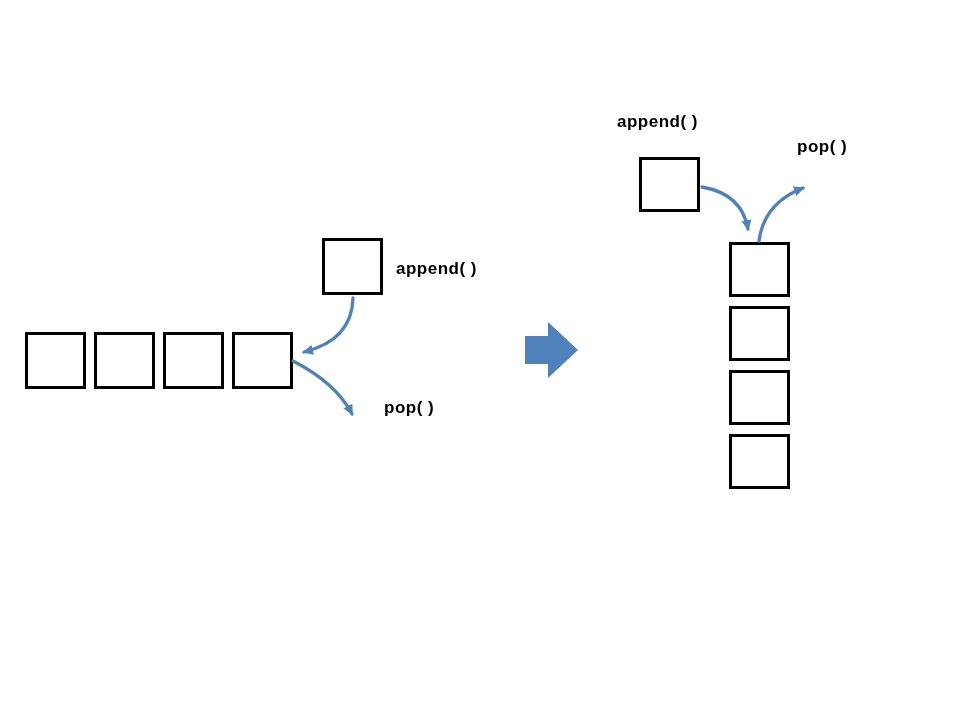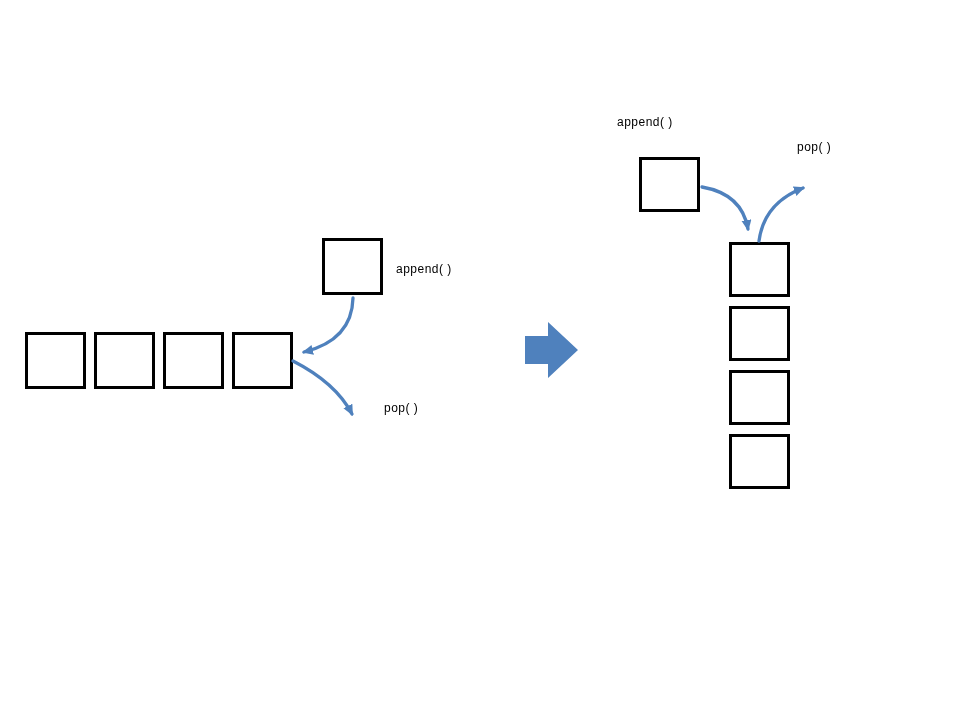--- a/index.html
+++ b/index.html
@@ -23,24 +23,25 @@
   .stack-column{
     position:absolute;left:729px;top:242px;
     display:flex;flex-direction:column;gap:9px;
   }
   .stack-column .cell{height:55px;}
   .float-box{position:absolute;box-sizing:border-box;border:3px solid var(--border,#000);background:#fff;}
   .float-box.left{left:322px;top:238px;width:61px;height:57px;}
   .float-box.right{left:639px;top:157px;width:61px;height:55px;}
   .label{
     position:absolute;
-    font-size:12px;line-height:24px;
+    font-size:17px;line-height:24px;
     letter-spacing:.5px;
     color:var(--text,#000);
     white-space:pre;
+    font-weight:bold;
   }
   .lbl-append-left{left:396px;top:257px;}
   .lbl-pop-left{left:384px;top:396px;}
   .lbl-append-right{left:617px;top:110px;}
   .lbl-pop-right{left:797px;top:135px;}
   svg.overlay{position:absolute;left:0;top:0;pointer-events:none;}
   .arrow{fill:none;stroke:var(--accent,#4F81BD);stroke-width:3.3;stroke-linecap:round;}
   .arrowhead{fill:var(--accent,#4F81BD);}
   .big-arrow{fill:var(--accent,#4F81BD);stroke:none;}
 </style>

